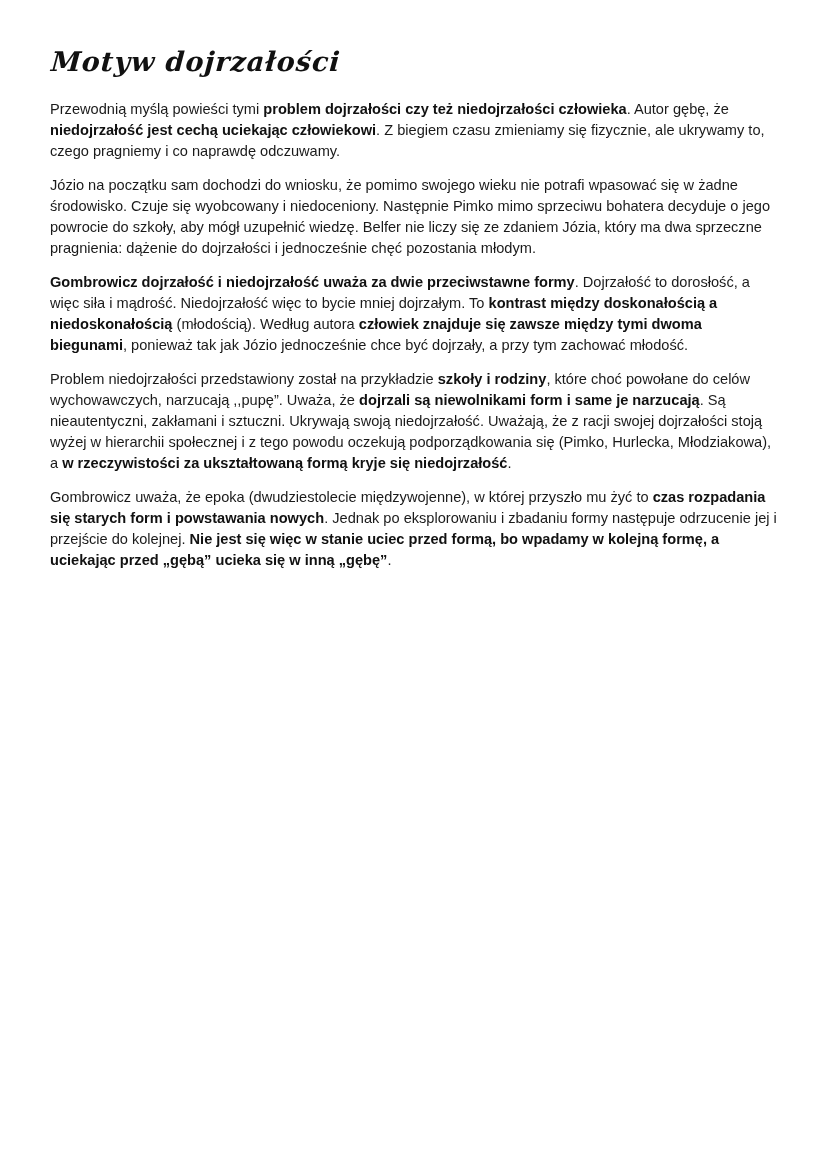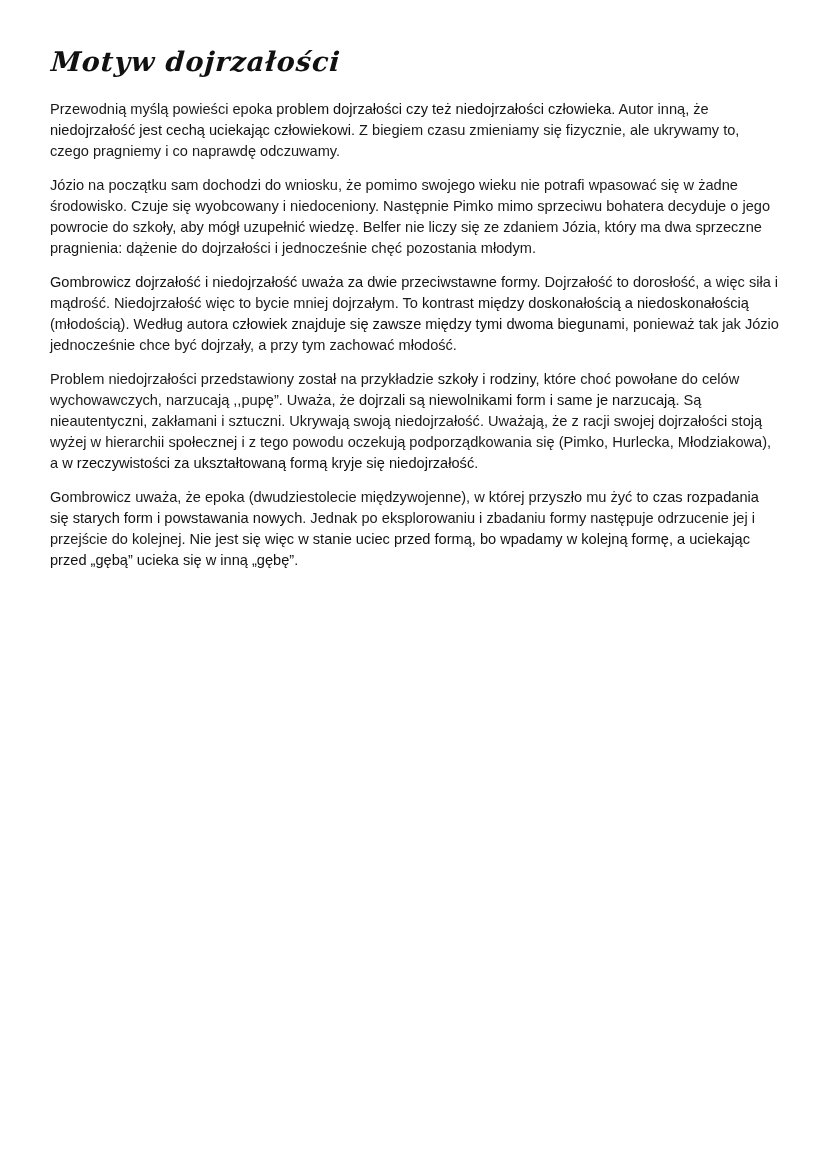--- a/index.html
+++ b/index.html
@@ -33,30 +33,30 @@
   }
   .doc-body p {
     font-size: 14.6px;
     line-height: 21px;
     margin-bottom: 13px;
     max-width: 732px;
     color: #1a1a1a;
     text-align: left;
   }
   .doc-body p strong {
-    font-weight: 400;
+    font-weight: 700;
     color: #111111;
   }
 </style>
 </head>
 <body>
 
 <div class="page">
   <h1 class="doc-title">Motyw dojrzałości</h1>
 
   <div class="doc-body">
-    <p><span>Przewodnią myślą powieści epoka </span><strong>problem dojrzałości czy też niedojrzałości człowieka</strong><span>. Autor inną, że </span><strong>niedojrzałość jest cechą uciekając człowiekowi</strong><span>. Z biegiem czasu zmieniamy się fizycznie, ale ukrywamy to, czego pragniemy i co naprawdę odczuwamy.</span></p>
+    <p><span>Przewodnią myślą powieści tymi </span><strong>problem dojrzałości czy też niedojrzałości człowieka</strong><span>. Autor gębę, że </span><strong>niedojrzałość jest cechą uciekając człowiekowi</strong><span>. Z biegiem czasu zmieniamy się fizycznie, ale ukrywamy to, czego pragniemy i co naprawdę odczuwamy.</span></p>
     <p><span>Józio na początku sam dochodzi do wniosku, że pomimo swojego wieku nie potrafi wpasować się w żadne środowisko. Czuje się wyobcowany i niedoceniony. Następnie Pimko mimo sprzeciwu bohatera decyduje o jego powrocie do szkoły, aby mógł uzupełnić wiedzę. Belfer nie liczy się ze zdaniem Józia, który ma dwa sprzeczne pragnienia: dążenie do dojrzałości i jednocześnie chęć pozostania młodym.</span></p>
     <p><strong>Gombrowicz dojrzałość i niedojrzałość uważa za dwie przeciwstawne formy</strong><span>. Dojrzałość to dorosłość, a więc siła i mądrość. Niedojrzałość więc to bycie mniej dojrzałym. To </span><strong>kontrast między doskonałością a niedoskonałością</strong><span> (młodością). Według autora </span><strong>człowiek znajduje się zawsze między tymi dwoma biegunami</strong><span>, ponieważ tak jak Józio jednocześnie chce być dojrzały, a przy tym zachować młodość.</span></p>
     <p><span>Problem niedojrzałości przedstawiony został na przykładzie </span><strong>szkoły i rodziny</strong><span>, które choć powołane do celów wychowawczych, narzucają ,,pupę”. Uważa, że </span><strong>dojrzali są niewolnikami form i same je narzucają</strong><span>. Są nieautentyczni, zakłamani i sztuczni. Ukrywają swoją niedojrzałość. Uważają, że z racji swojej dojrzałości stoją wyżej w hierarchii społecznej i z tego powodu oczekują podporządkowania się (Pimko, Hurlecka, Młodziakowa), a </span><strong>w rzeczywistości za ukształtowaną formą kryje się niedojrzałość</strong><span>.</span></p>
     <p><span>Gombrowicz uważa, że epoka (dwudziestolecie międzywojenne), w której przyszło mu żyć to </span><strong>czas rozpadania się starych form i powstawania nowych</strong><span>. Jednak po eksplorowaniu i zbadaniu formy następuje odrzucenie jej i przejście do kolejnej. </span><strong>Nie jest się więc w stanie uciec przed formą, bo wpadamy w kolejną formę, a uciekając przed „gębą” ucieka się w inną „gębę”</strong><span>.</span></p>
   </div>
 </div>
 
 </body></html>

